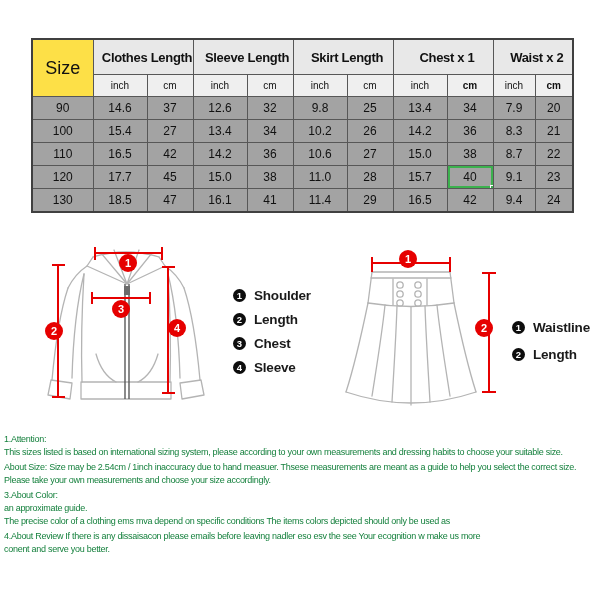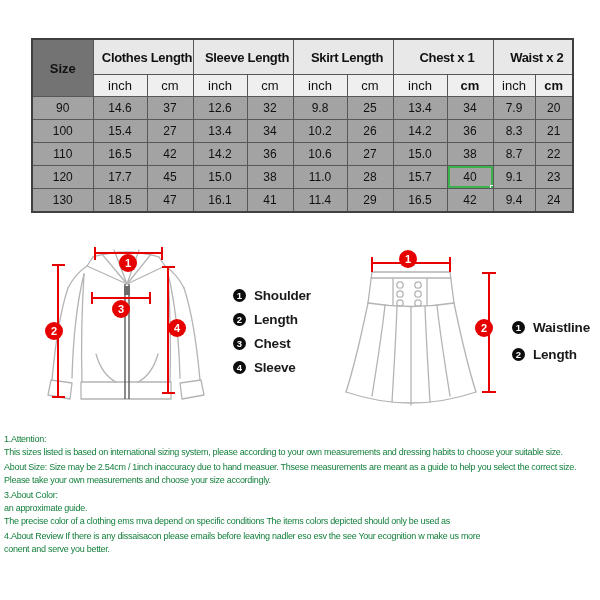--- a/index.html
+++ b/index.html
@@ -13,23 +13,23 @@
     border-collapse:collapse;table-layout:fixed;
     border:2px solid #404040;
   }
   .size-table th,.size-table td{
     border:1px solid #575757;text-align:center;vertical-align:middle;
     padding:0;overflow:hidden;white-space:nowrap;
   }
   .size-table thead th.group{
     background:#e8e8e8;height:34px;font-size:13px;font-weight:bold;letter-spacing:-0.3px;padding-left:8px;
   }
-  .size-table thead th.size-head{background:#737373;font-size:13px;font-weight:bold;}
+  .size-table thead th.size-head{background:#fde047;font-size:18px;font-weight:normal;}
   .size-table thead tr.units th{
-    background:#efefef;height:21px;font-size:13px;font-weight:normal;
+    background:#efefef;height:21px;font-size:10px;font-weight:normal;
   }
   .size-table thead tr.units th.bold-unit{font-weight:bold;}
   .size-table tbody td{height:22px;font-size:12px;background:#a3a3a3;}
   .c-size{width:61px}.c-in{width:54px}.c-cm{width:46px}.c-win{width:42px}.c-wcm{width:38px}
   td.selected{position:relative;box-shadow:inset 0 0 0 2px #3cb14e;}
   td.selected .sel-handle{
     position:absolute;right:-2px;bottom:-2px;width:5px;height:5px;
     background:#3cb14e;border:1px solid #fff;box-sizing:border-box;z-index:2;
   }
   

